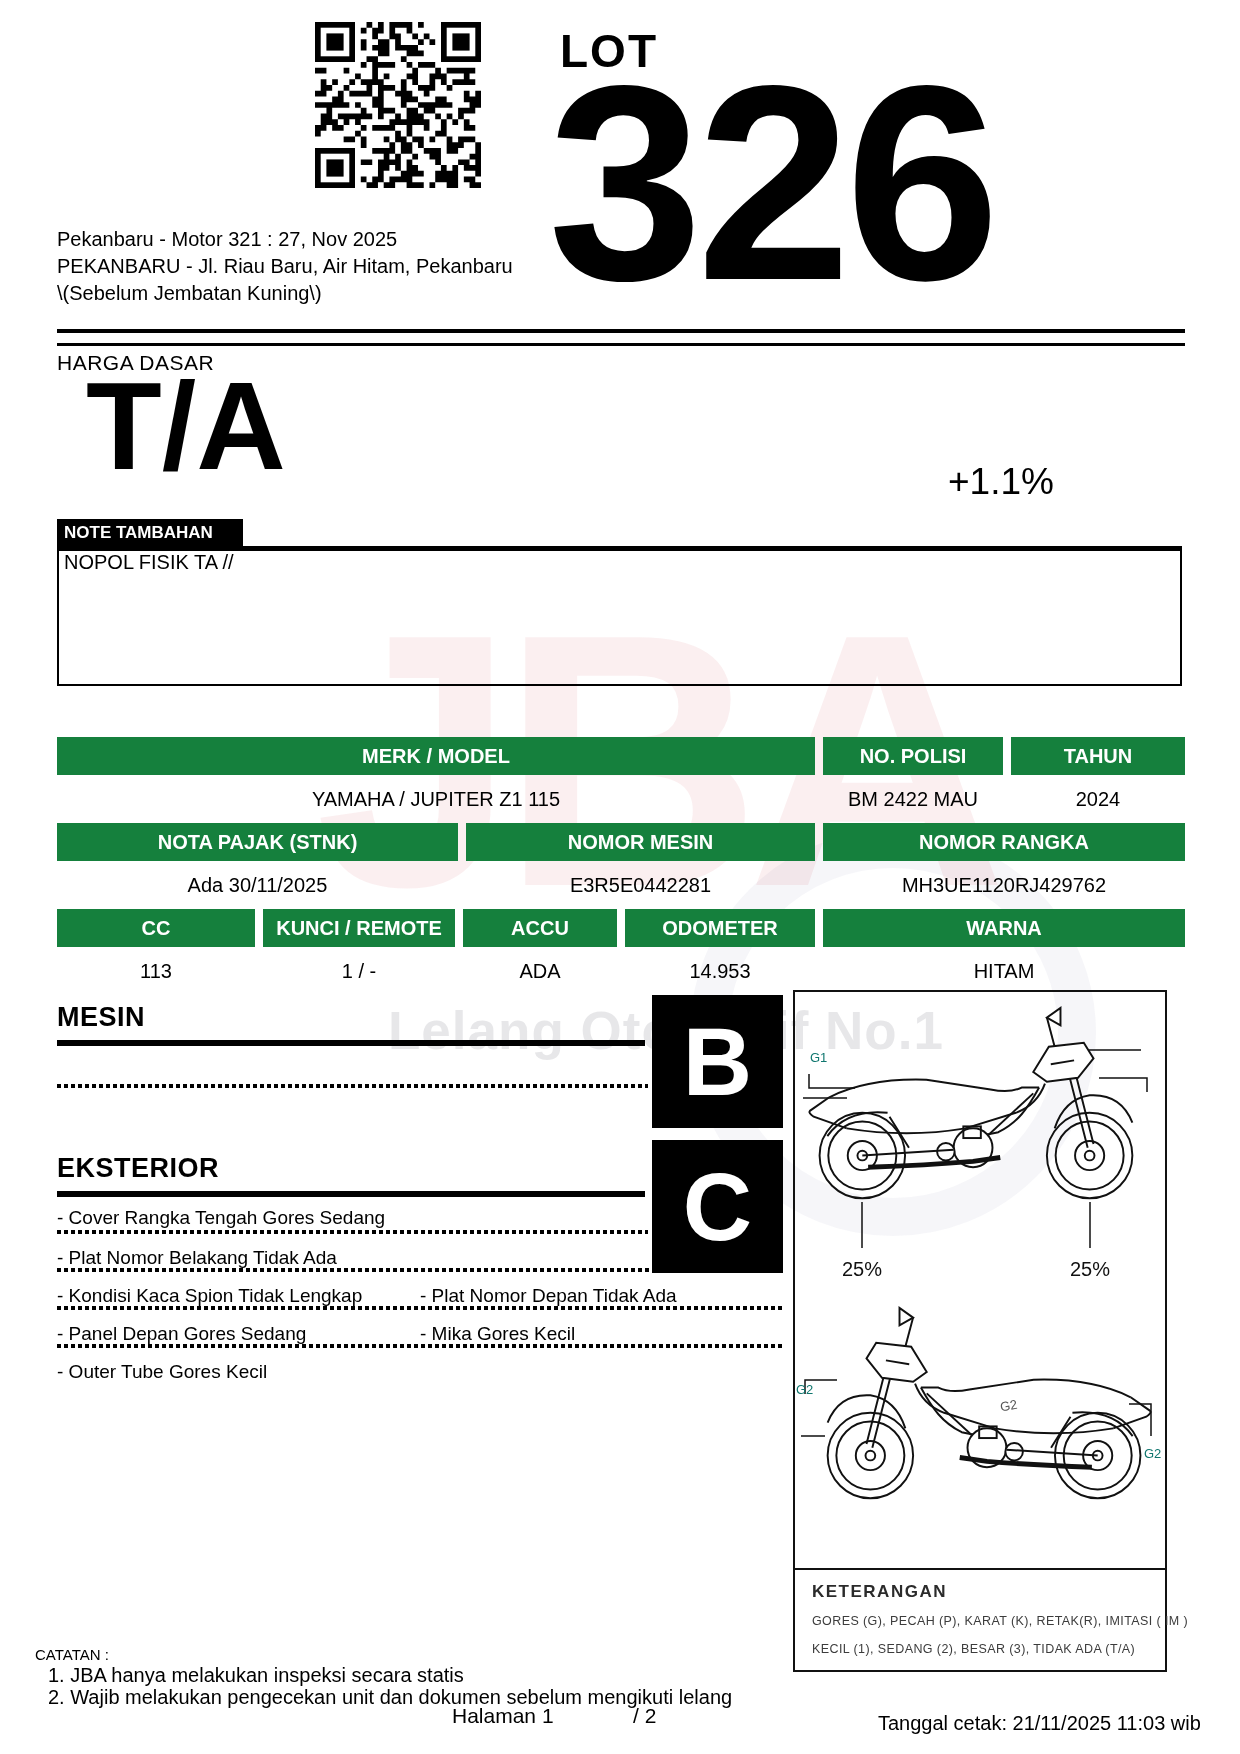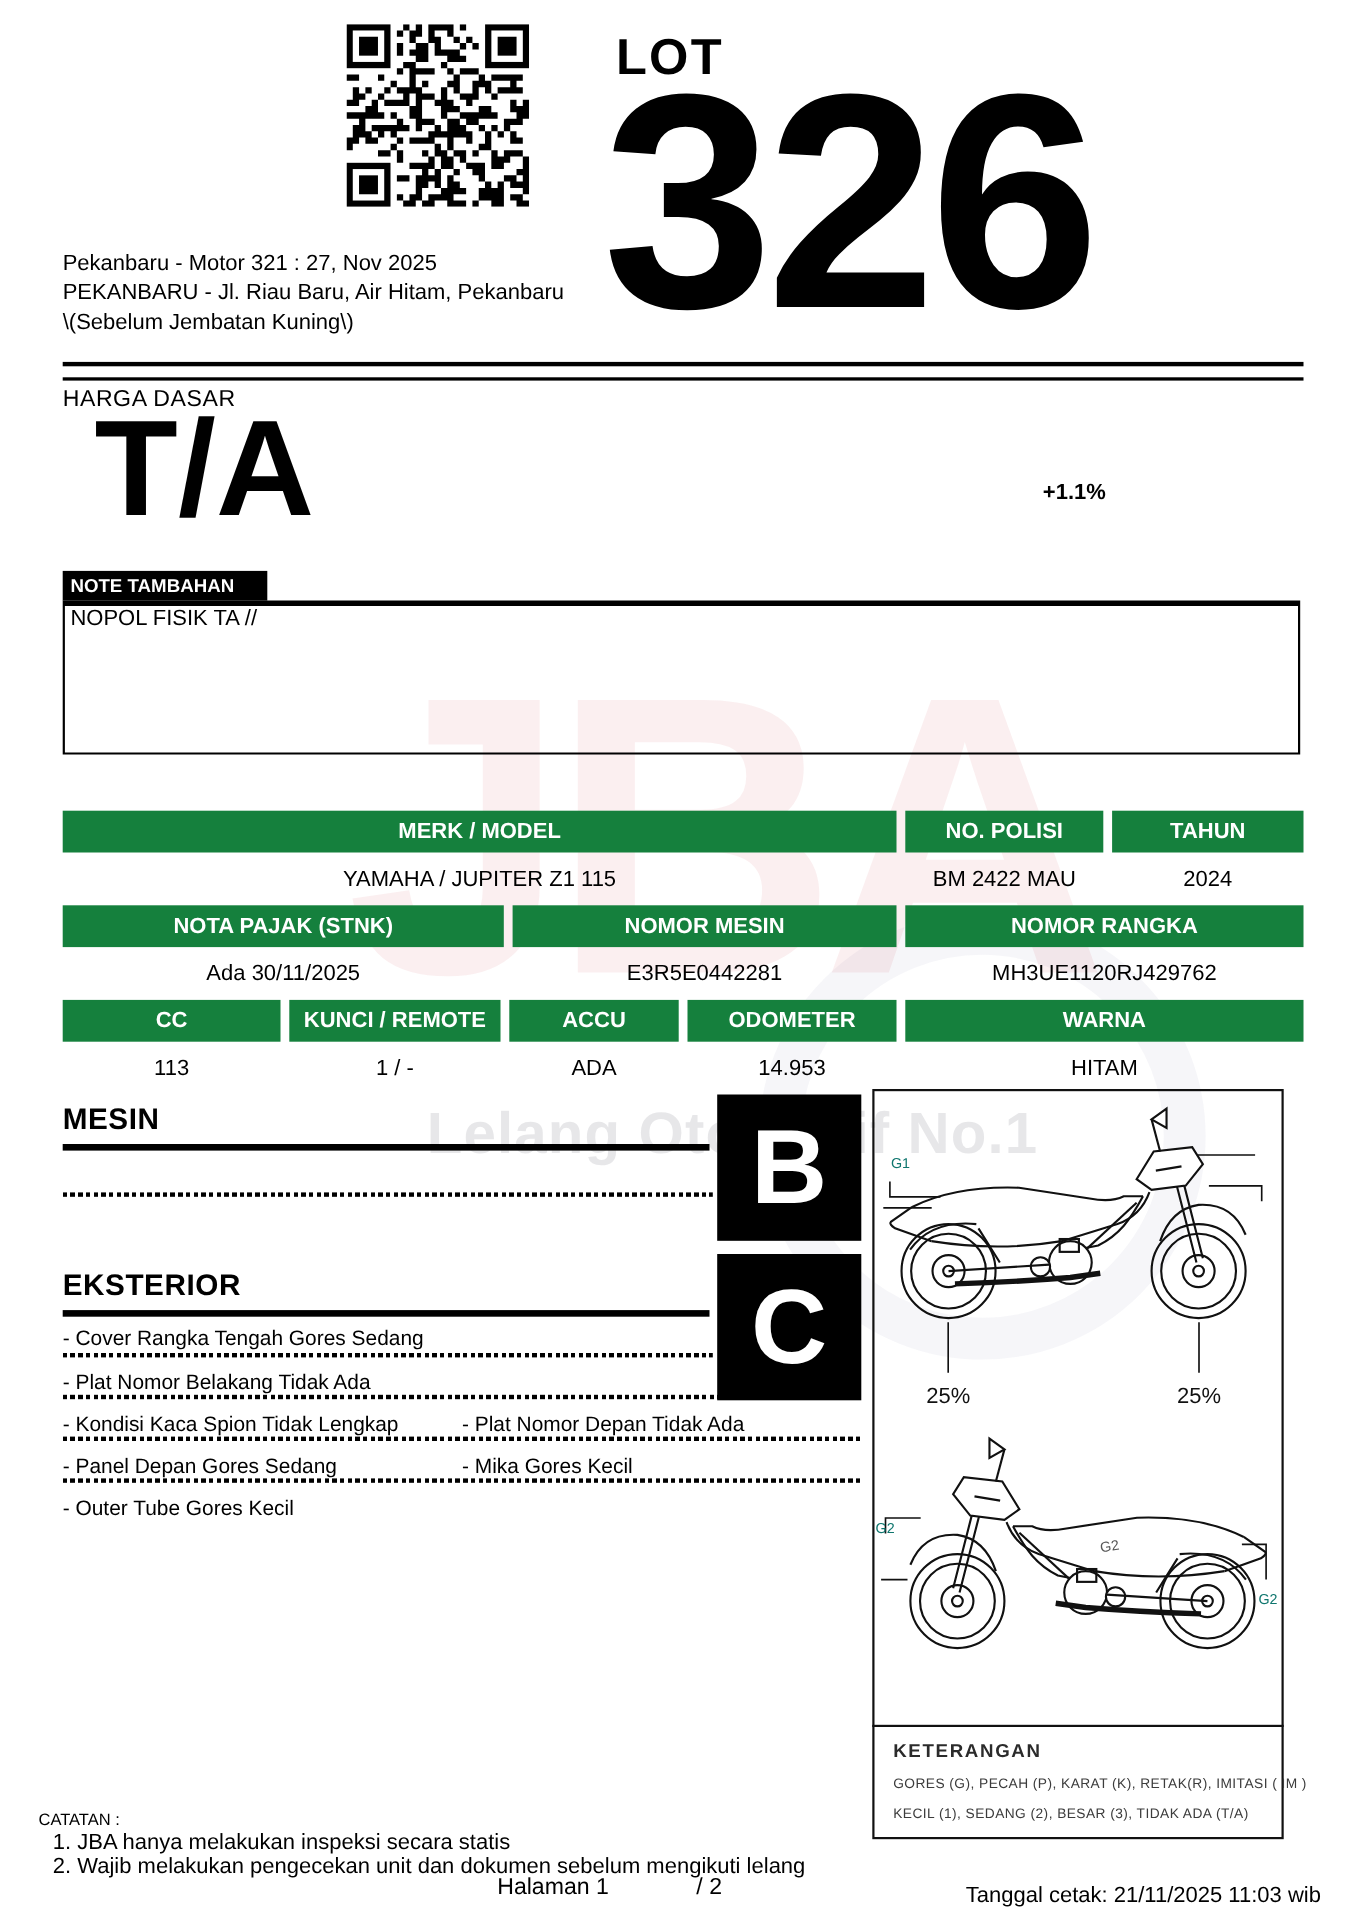--- a/index.html
+++ b/index.html
@@ -15,21 +15,21 @@
           color:rgba(110,112,122,0.17);letter-spacing:1px;}
   .z{position:absolute;z-index:1;}
   
   .lot-label{left:560px;top:24px;font-size:46px;font-weight:bold;letter-spacing:2px;}
   .lot-number{left:548px;top:44px;font-size:278px;font-weight:bold;line-height:1;letter-spacing:-6px;}
   .auction-info{left:57px;top:226px;font-size:20px;line-height:27px;}
   .rule-double{left:57px;top:329px;width:1128px;height:10px;
                border-top:4px solid #000;border-bottom:3px solid #000;}
   .price-label{left:57px;top:351px;font-size:21px;letter-spacing:0.5px;}
   .price-value{left:54px;top:364px;font-size:124px;font-weight:bold;line-height:1;margin-left:32px;}
-  .price-increment{left:948px;top:437px;font-size:20px;font-weight:bold;}
+  .price-increment{left:948px;top:461px;font-size:37px;font-weight:normal;}
   .note-bar{left:57px;top:519px;width:186px;height:27px;background:#000;color:#fff;
             font-size:17px;font-weight:bold;display:flex;align-items:center;padding-left:7px;box-sizing:border-box;}
   .note-box{left:57px;top:546px;width:1125px;height:140px;border:2px solid #000;border-top:5px solid #000;box-sizing:border-box;}
   .note-content{left:64px;top:551px;font-size:20px;}
   
   .trow{left:57px;width:1128px;display:flex;gap:8px;}
   .hcell{background:#15803d;color:#fff;font-weight:bold;font-size:20px;height:38px;
          display:flex;align-items:center;justify-content:center;box-sizing:border-box;}
   .vcell{color:#000;font-size:20px;height:30px;display:flex;align-items:center;justify-content:center;}
   

